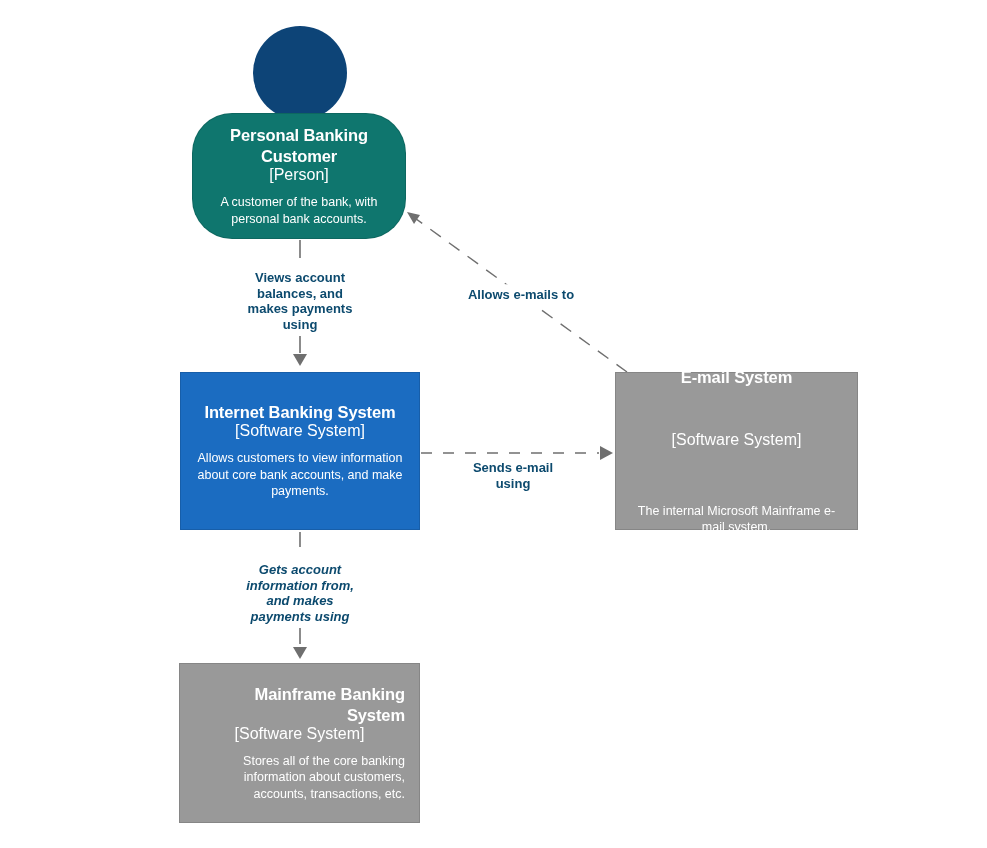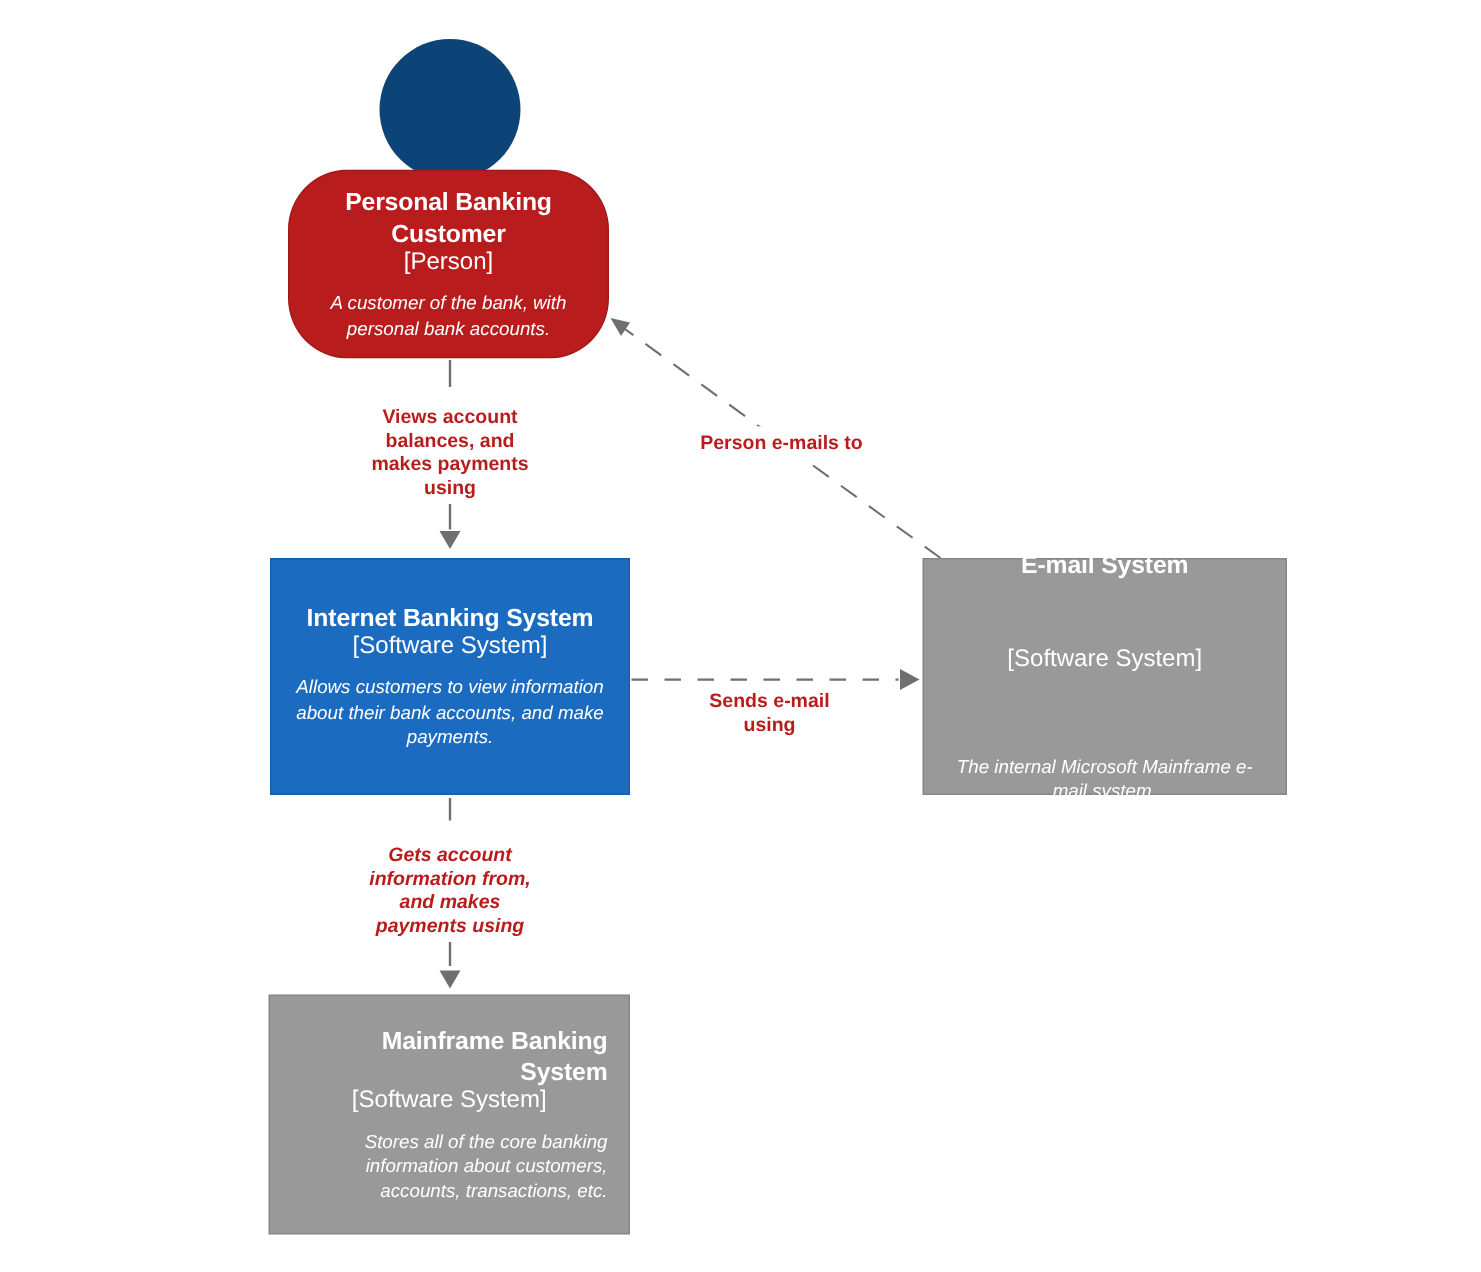--- a/index.html
+++ b/index.html
@@ -19,21 +19,21 @@
     flex-direction: column;
     align-items: center;
     justify-content: center;
     text-align: center;
     color: #ffffff;
     box-sizing: border-box;
     border: 1px solid rgba(0,0,0,0.12);
   }
   .node-title { font-size: 16.5px; font-weight: bold; line-height: 21px; letter-spacing: -0.1px; }
   .node-meta  { font-size: 16px; line-height: 12px; margin-top: 2px; }
-  .node-desc  { font-size: 12.5px; line-height: 16.5px; margin-top: 13px; font-style: italic; }
+  .node-desc  { font-size: 12.5px; line-height: 16.5px; margin-top: 13px; }
 
   .person-head {
     position: absolute;
     left: 253px; top: 26px;
     width: 94px; height: 94px;
     border-radius: 50%;
     z-index: 1;
   }
   .person-body {
     left: 192px; top: 113px;
@@ -43,21 +43,21 @@
     z-index: 2;
   }
   .node-ibs       { left: 180px; top: 372px; width: 240px; height: 158px; padding: 4px 10px; }
   .node-email     { left: 615px; top: 372px; width: 243px; height: 158px; padding: 0 14px; }
   .node-mainframe { left: 179px; top: 663px; width: 241px; height: 160px; padding: 0 14px; text-align: right; }
 
   .edge-label {
     position: absolute;
     transform: translate(-50%, -50%);
     background: #ffffff;
-    color: #b91c1c;
+    color: #0c4a6e;
     font-size: 13px;
     font-weight: bold;
     line-height: 15.5px;
     text-align: center;
     white-space: pre-line;
     padding: 3px 5px;
     z-index: 3;
   }
   .edge-label-1 { left: 300px; top: 301px; }
   .edge-label-2 { left: 521px; top: 295px; }
@@ -91,39 +91,39 @@
       <line x1="300" y1="532" x2="300" y2="547" stroke="#6f6f6f" stroke-width="1.6"></line>
       <line x1="300" y1="628" x2="300" y2="644" stroke="#6f6f6f" stroke-width="1.6"></line>
       <polygon points="293,647 307,647 300,659" fill="#6f6f6f"></polygon>
     </g>
   </svg>
 
   <div class="edge-label edge-label-1">Views account
 balances, and
 makes payments
 using</div>
-  <div class="edge-label edge-label-2">Person e-mails to</div>
+  <div class="edge-label edge-label-2">Allows e-mails to</div>
   <div class="edge-label edge-label-3">Sends e-mail
 using</div>
   <div class="edge-label edge-label-4">Gets account
 information from,
 and makes
 payments using</div>
 
   <div class="person-head" style="background: rgb(13, 68, 119);"></div>
-  <div class="node person-body" style="background: #b91c1c; text-align: center;">
+  <div class="node person-body" style="background: #0f766e; text-align: center;">
     <div class="node-title">Personal Banking Customer</div>
     <div class="node-meta">[Person]</div>
     <div class="node-desc">A customer of the bank, with personal bank accounts.</div>
   </div>
 
   <div class="node node-ibs" style="background: rgb(27, 108, 193);">
     <div class="node-title">Internet Banking System</div>
     <div class="node-meta">[Software System]</div>
-    <div class="node-desc">Allows customers to view information about their bank accounts, and make payments.</div>
+    <div class="node-desc">Allows customers to view information about core bank accounts, and make payments.</div>
   </div>
 
   <div class="node node-email" style="background: rgb(153, 153, 153); gap: 44px;">
     <div class="node-title">E-mail System</div>
     <div class="node-meta">[Software System]</div>
     <div class="node-desc">The internal Microsoft Mainframe e-mail system.</div>
   </div>
 
   <div class="node node-mainframe" style="background: rgb(153, 153, 153);">
     <div class="node-title">Mainframe Banking System</div>

